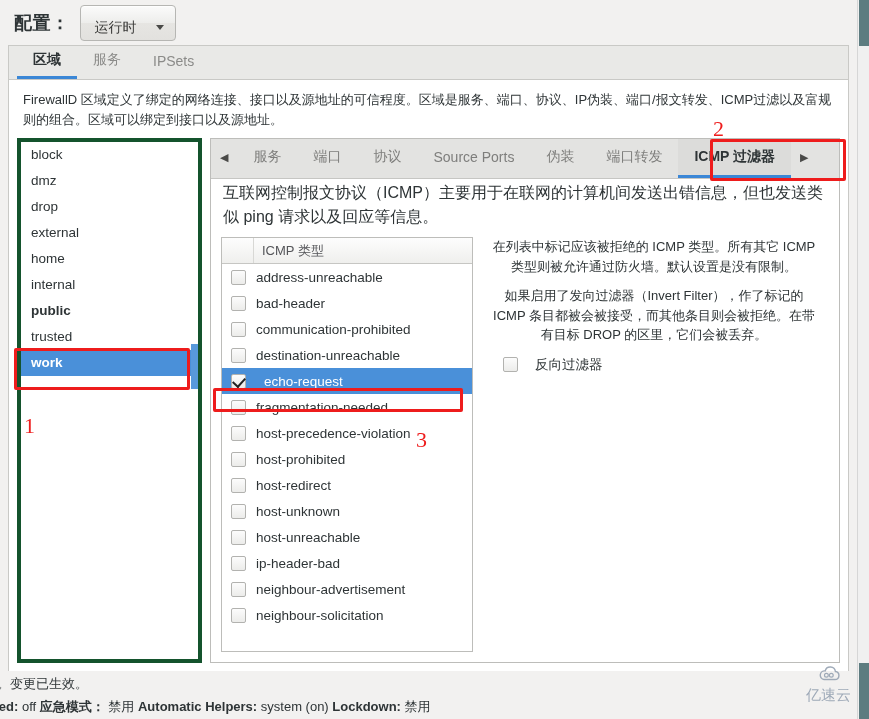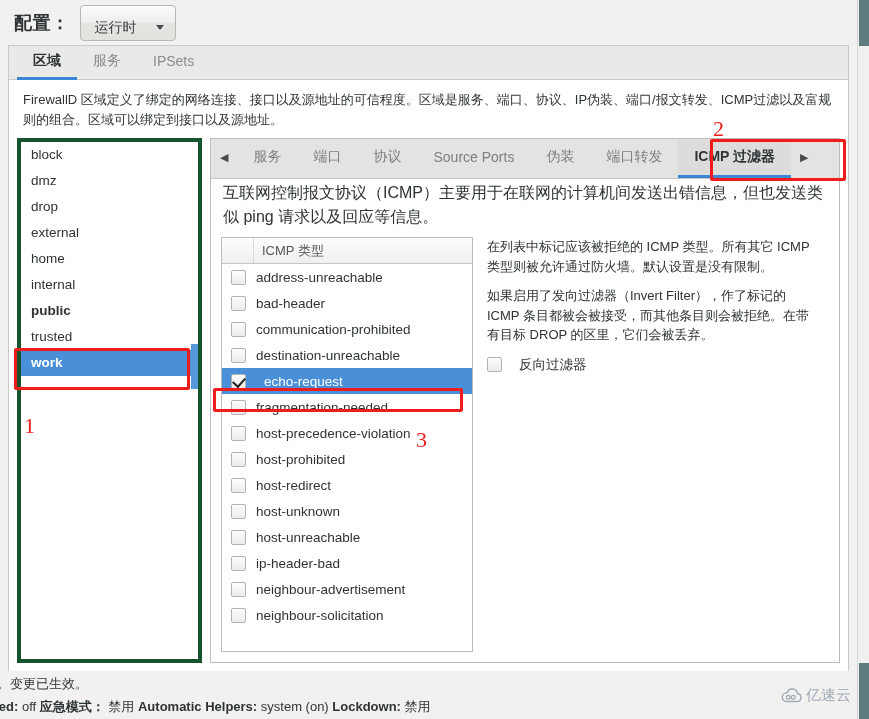--- a/index.html
+++ b/index.html
@@ -56,21 +56,21 @@
     background:#fff;
     border:1px solid #c9c9c6;
     border-bottom:none;
     flex: 1 1 auto;
     display:flex; flex-direction:column;
     position:relative;
     min-height:0;
   }
   
   .tabbar {
-    height: 34px; display:flex; align-items:center;
+    height: 34px; display:flex; align-items:flex-end;
     background: #e9e9e7;
     border-bottom: 1px solid #c9c9c6;
     padding-left: 8px;
     flex:0 0 auto;
   }
   .tab {
     padding: 6px 16px 7px 16px; font-size: 14px; color:#8b8b89;
     border-bottom: 3px solid transparent; cursor: default;
   }
   .tab.active { color:#2e3436; font-weight:bold; border-bottom-color:#3b87d6; }
@@ -110,21 +110,21 @@
   .subtab {
     display:flex; align-items:center; justify-content:center;
     padding: 0 16px; font-size:14px; color:#7e7e7c; cursor:default;
     border-bottom:3px solid transparent; white-space:nowrap;
   }
   .subtab.active { color:#2e3436; font-weight:bold; border-bottom-color:#3b87d6; background:#dcdcda;}
   .subtab.arrow { padding:0 9px; color:#4a4a48; font-size:11px; }
 
   .sub-desc { padding: 2px 12px 4px 12px; line-height:1.5; font-size:16px; flex:0 0 auto;}
 
-  .sub-body { display:flex; gap:0; padding: 4px 10px 10px 10px; flex:1 1 auto; min-height:0;}
+  .sub-body { display:flex; gap:0; padding: 4px 10px 10px 10px; flex:1 1 auto; min-height:0;text-align:center;}
 
   
   .icmp-table {
     width: 252px; flex:0 0 252px;
     border:1px solid #bdbdba; background:#fff;
     display:flex; flex-direction:column; overflow:hidden;
   }
   .icmp-head {
     display:flex; align-items:center; height:26px; flex:0 0 auto;
     background: linear-gradient(to bottom,#fdfdfd,#efefed);
@@ -145,21 +145,21 @@
   }
   .cbox.checked { background: linear-gradient(to bottom,#fcfcfc,#ececea); }
   .cbox.checked::after {
     content:""; position:absolute; left:3px; top:0px; width:6px; height:10px;
     border:solid #222; border-width:0 2px 2px 0; transform: rotate(42deg);
   }
   .icmp-note {
     flex:1 1 auto; padding: 0 8px 0 14px; font-size:13px; line-height:1.5; min-width:0;
   }
   .icmp-note p { margin: 0 0 10px 0; }
-  .invert-row { display:flex; align-items:center; gap:7px; margin-top:2px; }
+  .invert-row { display:flex; align-items:center; gap:7px; margin-top:2px;margin-left:16px; }
   .invert-row .lbl { font-size:13.5px; }
 
   
   .statusbar {
     flex:0 0 auto; padding: 4px 10px 0 10px; font-size:13px; color:#2e3436;
     background:#f2f1f0; height:48px;
   }
   .statusbar .line1 { margin-left:-26px; white-space:nowrap; }
   .statusbar .line2 { margin-left:-30px; margin-top:5px; white-space:nowrap; font-size:13px;}
   .statusbar b { font-weight:bold; }
@@ -168,21 +168,21 @@
   .anno-box { position:absolute; border:3px solid #ee1c1c; border-radius:2px; pointer-events:none; }
   .anno-num {
     position:absolute; color:#ee1c1c; font-size:22px; font-family:"Liberation Serif", serif;
     font-weight:400; pointer-events:none; line-height:1;
   }
 
   
   .watermark {
     position:absolute; right:18px; bottom:14px;
     display:flex; align-items:center; gap:4px;
-    color:#9aa6b5; font-size:15px; opacity:.95;
+    color:#9aa6b5; font-size:15px; opacity:.95;flex-direction:column;
   }
   .watermark svg { display:block; }
 </style>
 </head>
 <body>
 
 <div id="app">
 
   <div class="config-row">
     <span class="config-label">配置：</span>

